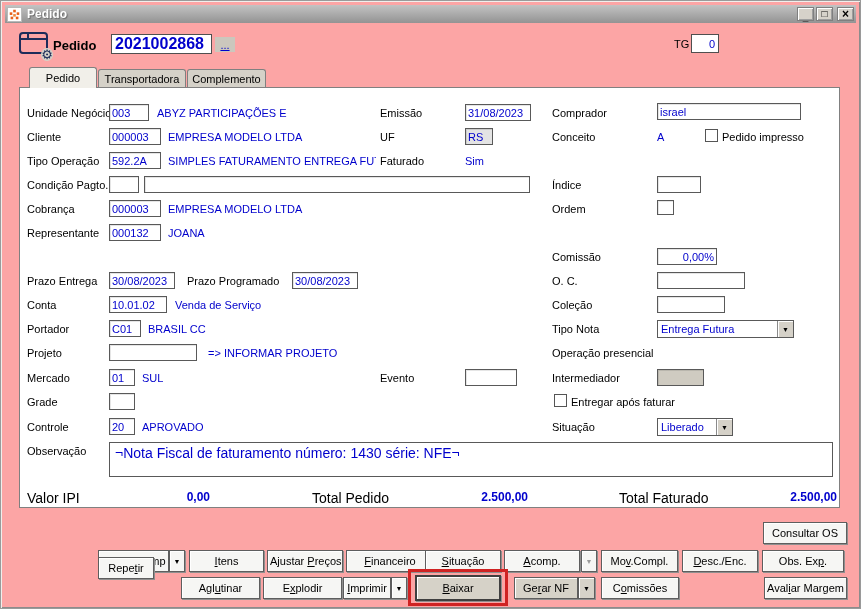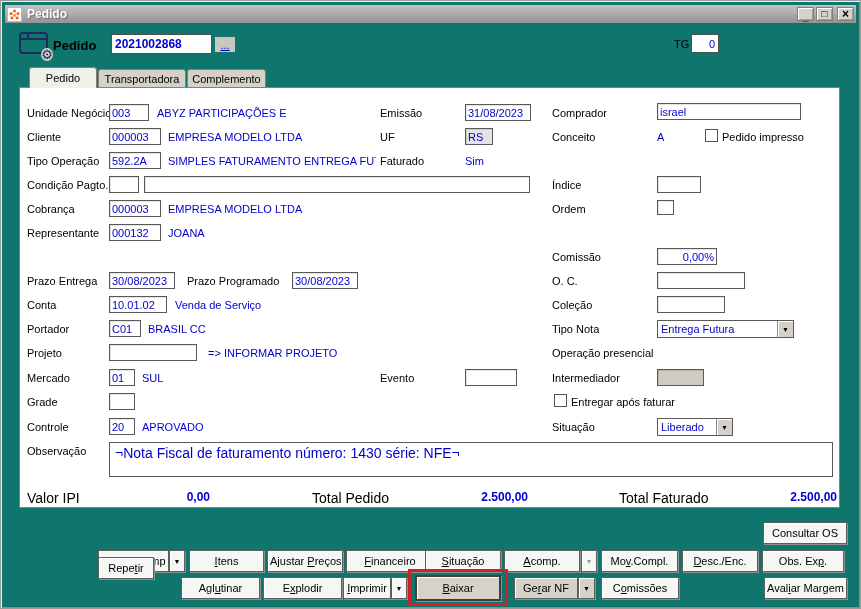--- a/index.html
+++ b/index.html
@@ -1,18 +1,18 @@
 <!DOCTYPE html>
 <html><head>
 <meta charset="utf-8">
 <style>
   * { box-sizing: border-box; margin: 0; padding: 0; }
   html,body { background:#808080; }
   body { font-family:"Liberation Sans", sans-serif; font-size:11px; color:#000; }
-  .screen { position:relative; width:861px; height:609px; background:#0f766e;
+  .screen { position:relative; width:861px; height:609px; background:#fca5a5;
             border:1px solid #9a9a9a; overflow:hidden;
             box-shadow: inset 1px 1px 0 #f0efec, inset -1px -1px 0 #8c8c8c; }
 
   
   .titlebar { position:absolute; left:4px; top:4px; right:4px; height:18px;
               background:linear-gradient(#c3c3c3,#939393); display:flex; align-items:center; padding:0 2px; }
   .app-icon { width:15px; height:15px; flex:0 0 auto; background:#fff; border:1px solid #b9b9b9; }
   .title { color:#fff; font-weight:bold; font-size:12px; margin-left:5px; flex:1;
            text-shadow:1px 1px 1px #6a6a6a; }
   .win-controls { display:flex; gap:2px; }
@@ -27,21 +27,21 @@
 
   
   .pedido-icon { position:absolute; left:18px; top:31px; width:29px; height:22px; }
   .pi-frame { position:absolute; inset:0; border:2px solid #1d2c5a; border-radius:4px; }
   .pi-bar { position:absolute; left:2px; right:2px; top:6px; border-top:2px solid #1d2c5a; }
   .pi-tick { position:absolute; left:8px; top:2px; height:5px; border-left:2px solid #1d2c5a; }
   .pi-gear { position:absolute; right:-5px; bottom:-7px; font-size:13px; line-height:13px;
              color:#1d2c5a; background:#d5d1c8; border-radius:50%; }
   .header-label { position:absolute; left:52px; top:37px; font-weight:bold; font-size:13px; }
   .order-input { position:absolute; left:110px; top:33px; width:101px; height:20px;
-                 border:1px solid #4f4f4f; color:#0000cc; font-weight:bold; font-size:12px;
+                 border:1px solid #4f4f4f; color:#0000cc; font-weight:bold; font-size:16px;
                  padding:1px 3px; font-family:inherit; background:#fff; }
   .more-btn { position:absolute; left:214px; top:36px; width:20px; height:15px;
               background:#cbc7bd; border:0; color:#0000cc; text-decoration:underline;
               font-size:11px; line-height:6px; padding:0; font-family:inherit; }
   .tg-label { position:absolute; left:673px; top:37px; }
   .tg-input { position:absolute; left:690px; top:33px; width:28px; height:19px;
               border:1px solid #4f4f4f; color:#0000cc; text-align:right; padding:1px 3px;
               font-size:11px; font-family:inherit; background:#fff; }
 
   

